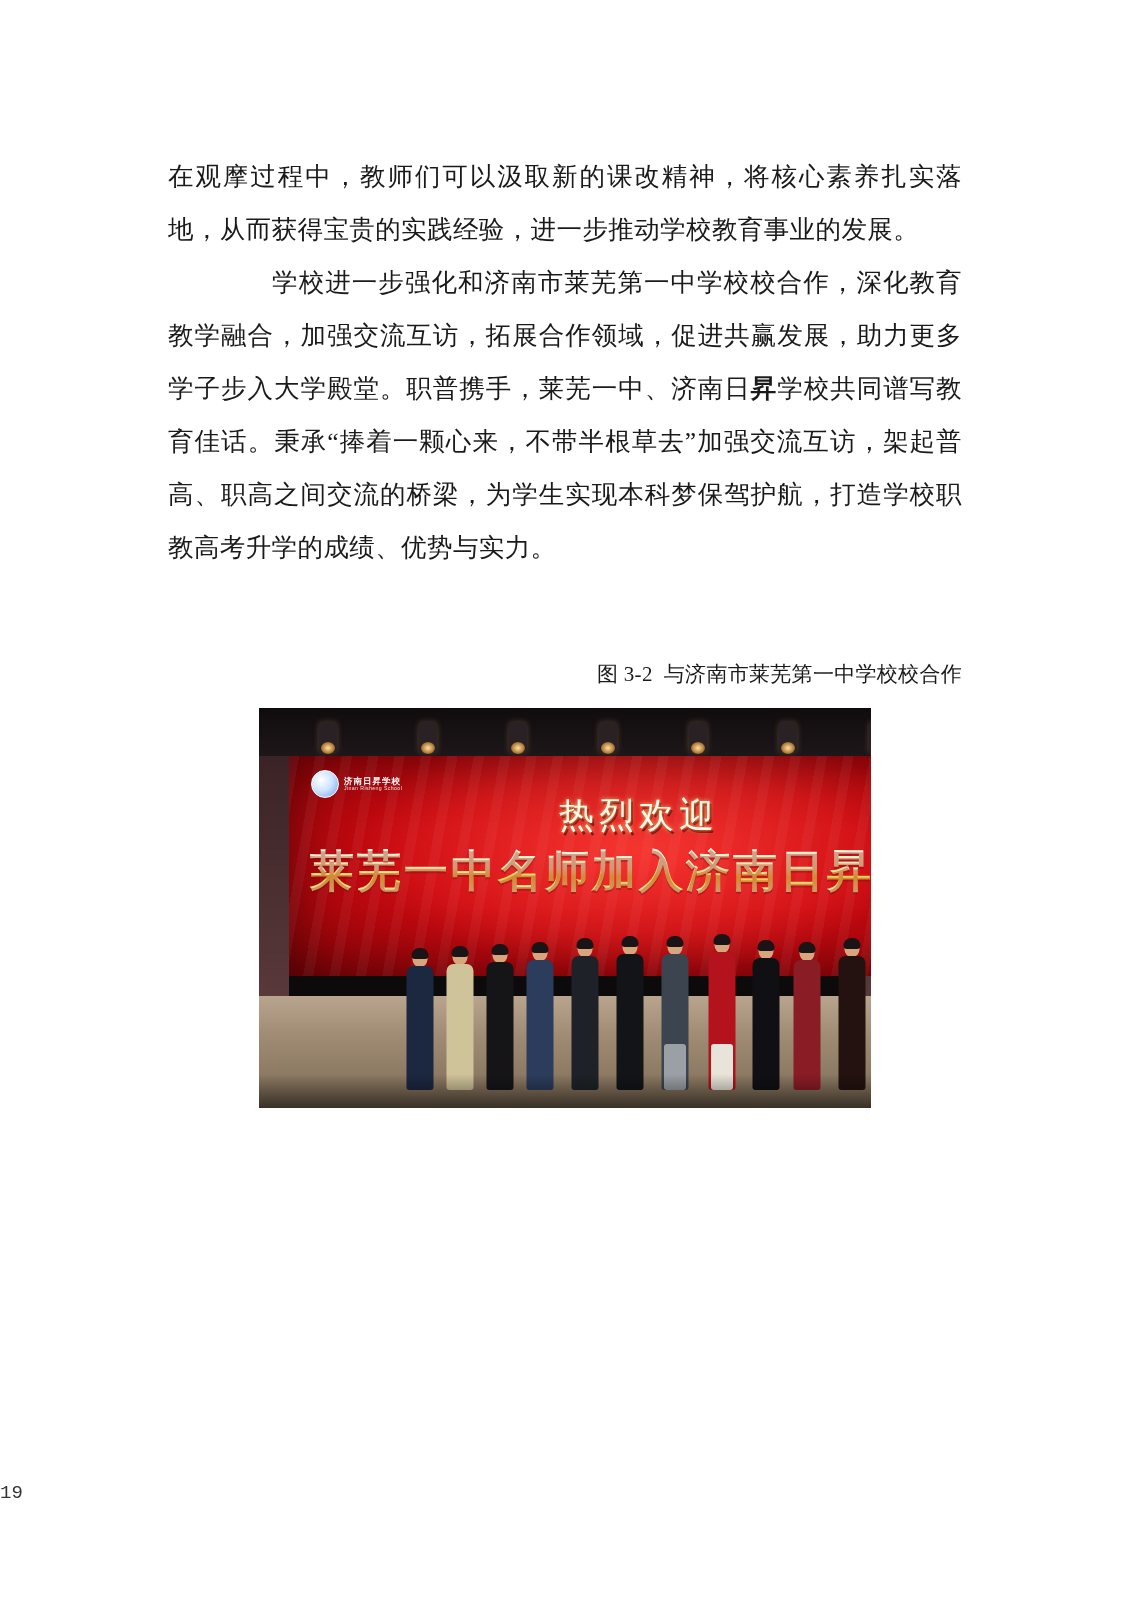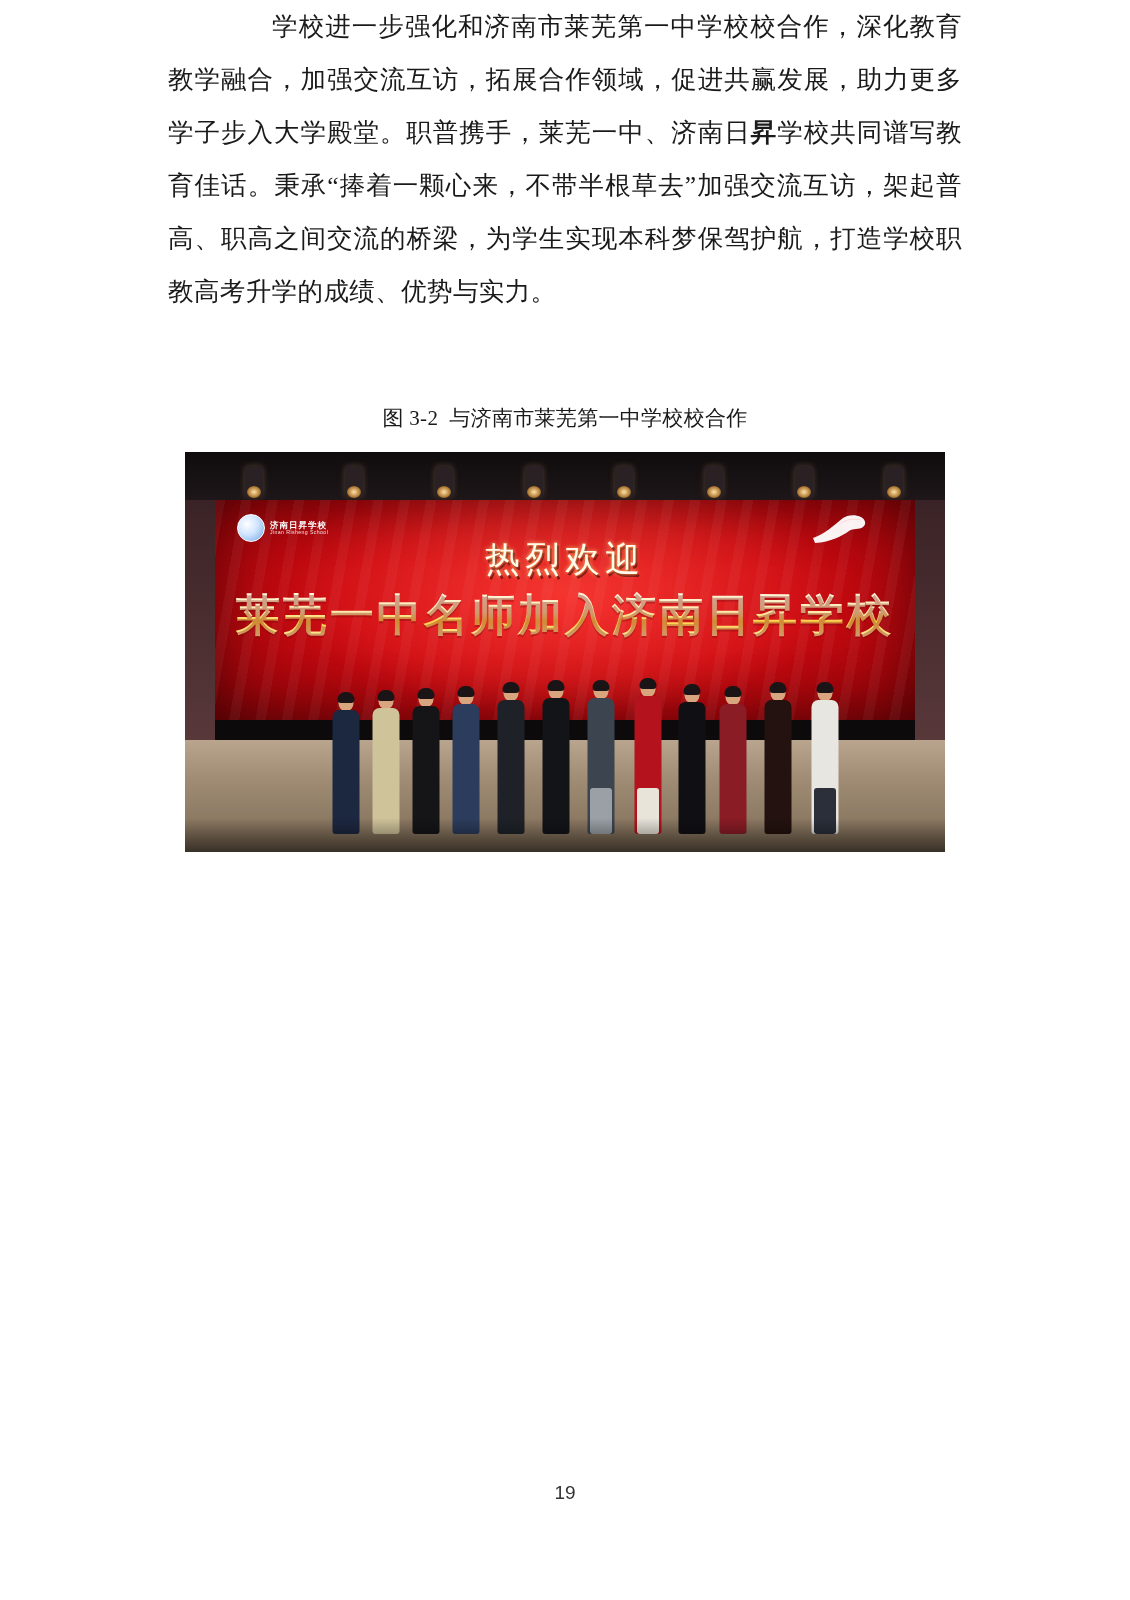--- a/index.html
+++ b/index.html
@@ -37,31 +37,31 @@
   .para-indent {
     margin: 0;
     text-indent: 51px;
   }
   .emph {
     font-weight: 700;
   }
   .fig-caption {
     margin: 0;
     padding-top: 86px;
-    text-align: center;
+    text-align: right;
     font-size: 21px;
     letter-spacing: 0.3px;
     color: #1a1a1a;
   }
   .fig-caption .fignum {
     font-family: "Liberation Serif", serif;
   }
   .figure-wrap {
     margin: 20px auto 0 auto;
-    width: 760px;
+    width: 612px;
     height: 400px;
     position: relative;
   }
   
   .photo {
     position: absolute;
     inset: 0;
     background: #0d0a0b;
     overflow: hidden;
   }
@@ -239,31 +239,31 @@
     height: 46px;
     border-radius: 3px;
   }
   .caption-after {
     padding-top: 42px;
   }
   .page-number {
     position: absolute;
     left: 0; right: 0;
     bottom: 96px;
-    text-align: center;
     font-size: 19px;
     color: #333333;
-    font-family: Liberation Sans, sans-serif;
+    font-family: Liberation Mono, monospace;
   }
 </style>
 </head>
 <body>
 
 <div class="page">
 
+  <p class="body-text para-first">在观摩过程中，教师们可以汲取新的课改精神，将核心素养扎实落地，从而获得宝贵的实践经验，进一步推动学校教育事业的发展。</p>
 
   <p class="body-text para-indent"><span>　　学校进一步强化和济南市莱芜第一中学校校合作，深化教育教学融合，加强交流互访，拓展合作领域，促进共赢发展，助力更多学子步入大学殿堂。职普携手，莱芜一中、济南日</span><span class="emph">昇</span><span>学校共同谱写教育佳话。秉承“捧着一颗心来，不带半根草去”加强交流互访，架起普高、职高之间交流的桥梁，为学生实现本科梦保驾护航，打造学校职教高考升学的成绩、优势与实力。</span></p>
 
   <p class="fig-caption"><span class="fignum">图 3-2</span>&nbsp;&nbsp;<span>与济南市莱芜第一中学校校合作</span></p>
 
   <div class="figure-wrap">
     <div class="photo">
 
       <div class="ceiling"></div>
       <div class="truss" style="left:60px"></div>

